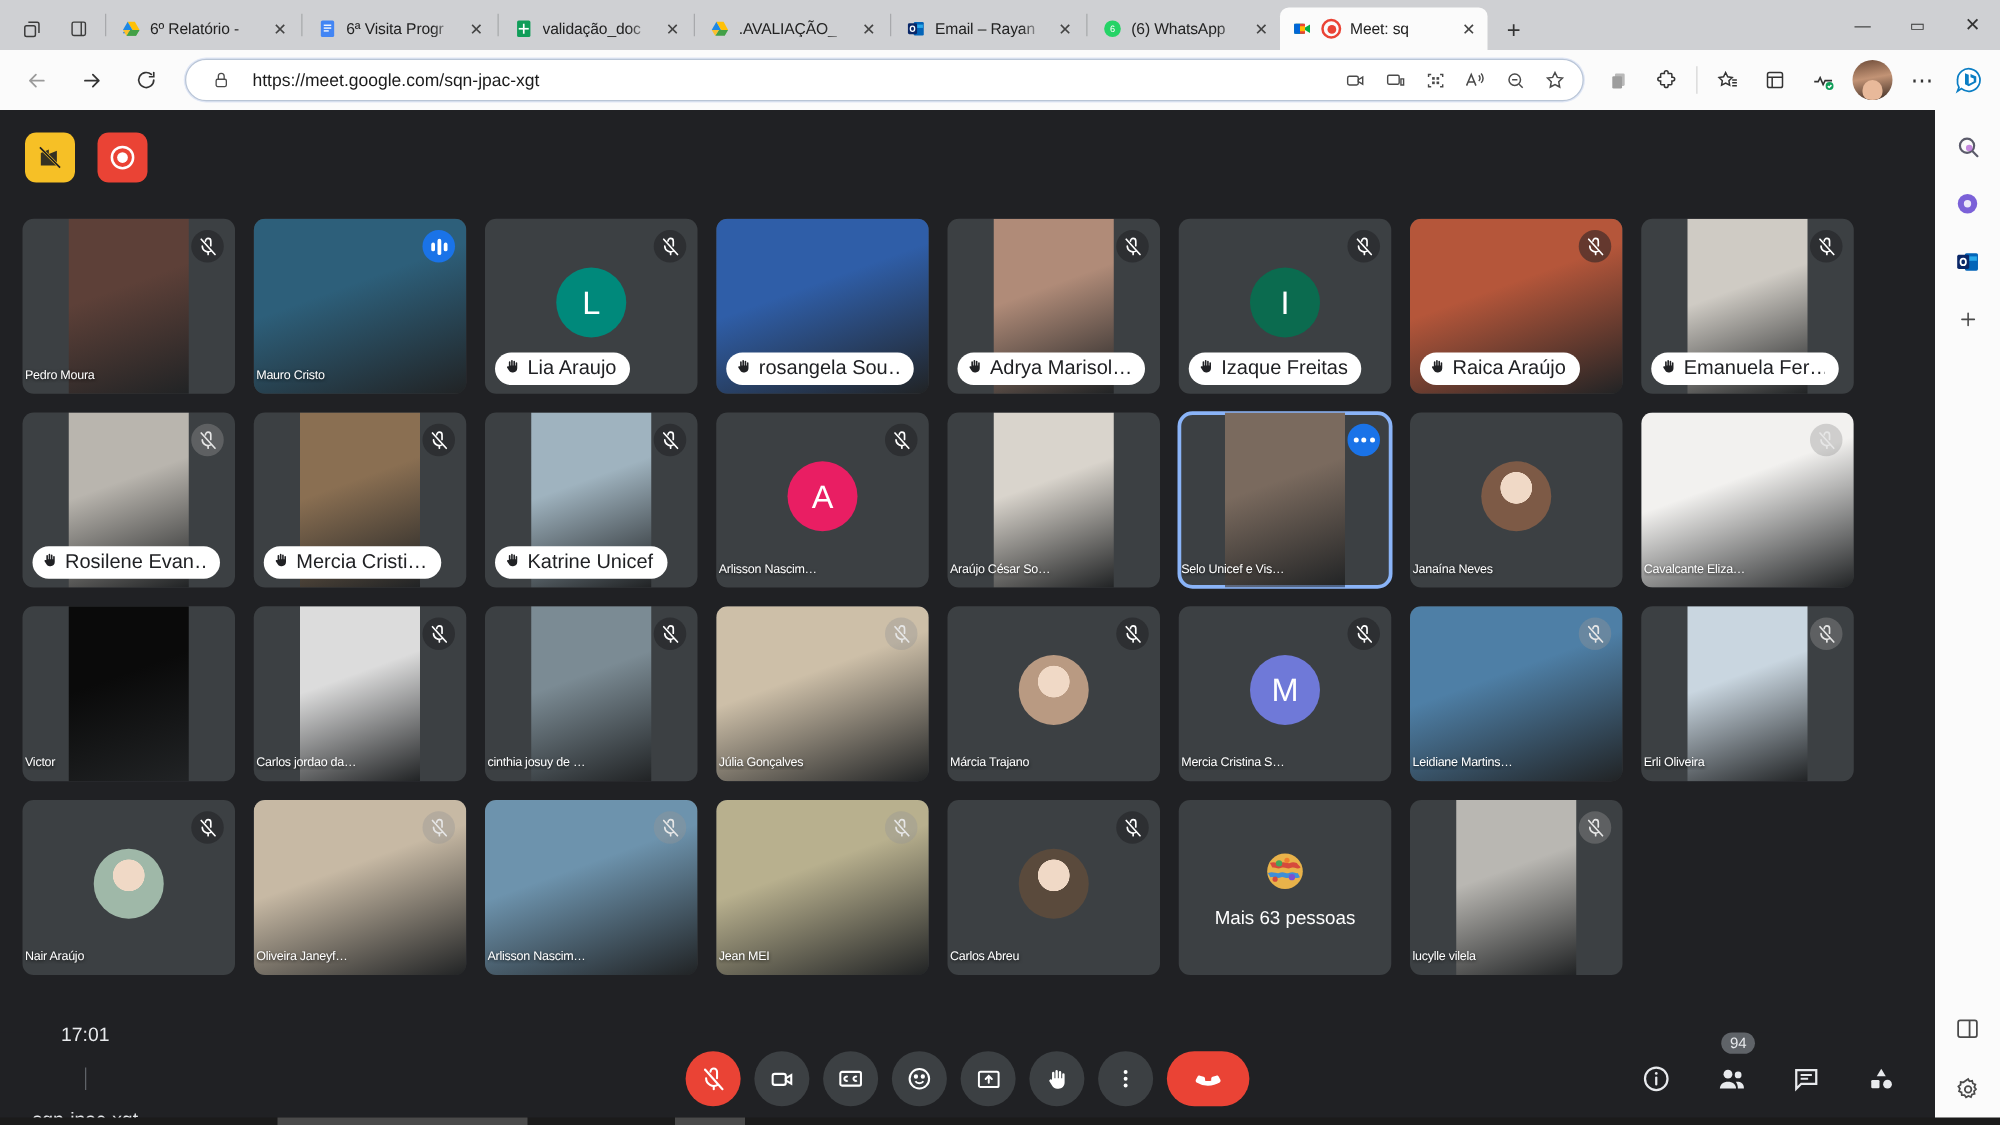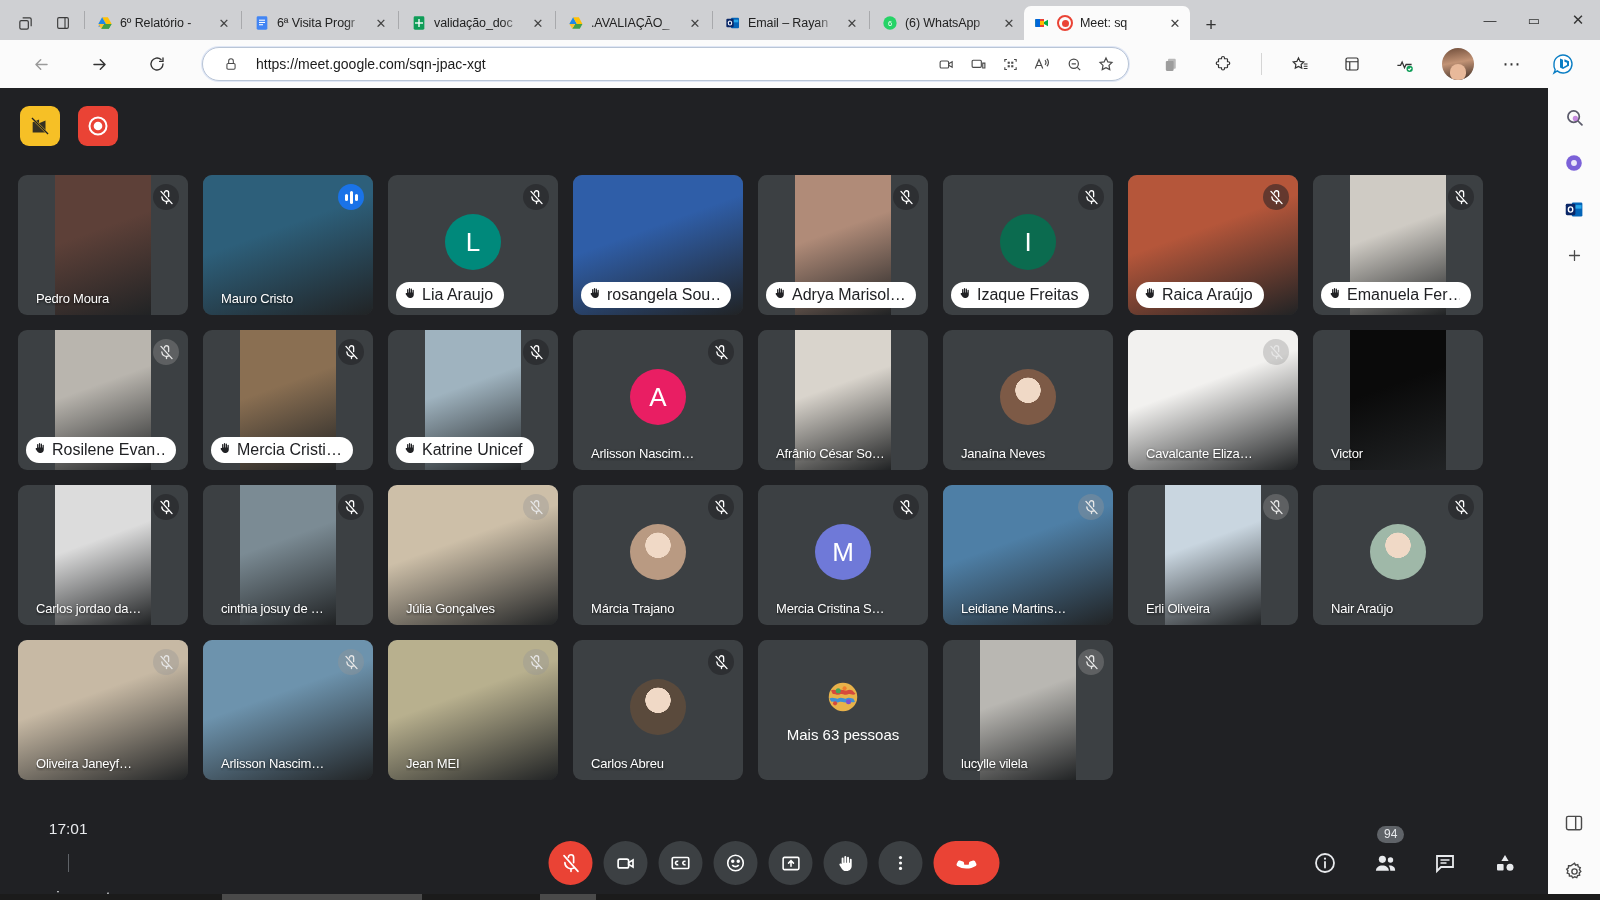--- a/index.html
+++ b/index.html
@@ -39,21 +39,21 @@
   }
   .tab-close { width: 18px; height: 18px; flex: none; display:flex; align-items:center; justify-content:center;
      color:#444; font-size: 13px; }
   .tab-new { width: 34px; height: 30px; display: flex; align-items: center; justify-content: center;
      color: #333; font-size: 19px; flex:none; margin-left: 4px; }
   .win-ctrls { position: absolute; right: 0; top: 0; height: 40px; display: flex; align-items: center; }
   .win-btn { width: 44px; height: 34px; display:flex; align-items:center; justify-content:center; color:#333; font-size: 13px; }
 
   .toolbar {
     height: 48px; background: #fbfbfb;
-    display: flex; align-items: center; padding: 0 20px; gap: 16px;
+    display: flex; align-items: center; padding: 0 8px; gap: 2px;
   }
   .tb-icon { width: 36px; height: 32px; display:flex; align-items:center; justify-content:center; color:#444; flex:none; }
   .tb-icon.nav { width: 42px; }
   .omnibox {
     flex: 1; height: 34px; background: #fff; border: 1px solid #b9c5d6;
     border-radius: 17px; display: flex; align-items: center; padding: 0 6px 0 12px;
     margin: 0 8px; box-shadow: 0 0 0 1px rgba(100,140,220,.18);
   }
   .omnibox .url { flex: 1; font-size: 14px; color: #1b1b1b; white-space: nowrap; overflow: hidden; padding-left: 9px; }
   .ob-icon { width: 32px; height: 28px; display:flex; align-items:center; justify-content:center; color:#4a4a4a; flex:none; }
@@ -93,22 +93,22 @@
     position: relative; width: 170px; height: 140px;
     background: #3c4043; border-radius: 9px; overflow: hidden;
   }
   .tile.speaking { outline: 3px solid #8ab4f8; outline-offset: -2px; border-radius: 11px; }
   .tile .video {
     position: absolute; top: 0; bottom: 0; left: 50%; transform: translateX(-50%);
     width: 96px;
   }
   .tile .video.wide { width: 170px; }
   .tile .name {
-    position: absolute; left: 18px; bottom: 9px; right: 34px;
-    color: #fff; font-size: 13px; white-space: nowrap; overflow: hidden;
+    position: absolute; left: 2px; bottom: 9px; right: 34px;
+    color: #fff; font-size: 10px; white-space: nowrap; overflow: hidden;
     text-shadow: 0 1px 3px rgba(0,0,0,.75); letter-spacing: -0.2px;
   }
   .tile .name-pill {
     position: absolute; left: 8px; bottom: 7px; max-width: 150px;
     background: #fff; color: #202124; border-radius: 14px;
     height: 26px; display: flex; align-items: center; gap: 5px; padding: 0 11px 0 7px;
     font-size: 16px; white-space: nowrap; overflow: hidden;
   }
   .tile .name-pill .lbl { overflow: hidden; white-space: nowrap; }
   .badge-mic {
@@ -590,21 +590,30 @@
   <path d="M9 5.5a3 3 0 0 1 6 0v5.2"></path>
                 <path d="M5.4 11.2a6.6 6.6 0 0 0 9.6 5.6"></path>
                 <path d="M12 18v2.6"></path>
                 <path d="M4.2 3.4l15.6 17.2"></path>
               </svg>
             </div>
             <div class="name">Arlisson Nascim…</div>
           </div>
           <div class="tile">
             <div class="video " style="background:linear-gradient(160deg, #d9d4cc 0%, #d9d4cc 40%, rgba(0,0,0,.45) 100%)"></div>
-            <div class="name">Afrânio César So…</div>
+            <div class="name">Araújo César So…</div>
+          </div>
+          <div class="tile speaking">
+            <div class="video " style="background:linear-gradient(160deg, #7a6a5e 0%, #7a6a5e 40%, rgba(0,0,0,.45) 100%)"></div>
+            <div class="badge-more">
+              <i></i>
+              <i></i>
+              <i></i>
+            </div>
+            <div class="name">Selo Unicef e Vis…</div>
           </div>
           <div class="tile">
             <div class="photo-circle" style="background:radial-gradient(circle at 50% 38%, #f0d9c6 0 28%, #7d5a46 29% 100%)"></div>
             <div class="name">Janaína Neves</div>
           </div>
           <div class="tile">
             <div class="video wide" style="background:linear-gradient(160deg, #f2f1ef 0%, #f2f1ef 40%, rgba(0,0,0,.45) 100%)"></div>
             <div class="badge-mic" style="background:rgba(150,150,150,.38)">
               <svg width="17" height="17" viewBox="0 0 24 24" fill="none" stroke="#e6e6e6" stroke-width="1.9" stroke-linecap="round">
   <path d="M9 5.5a3 3 0 0 1 6 0v5.2"></path>

